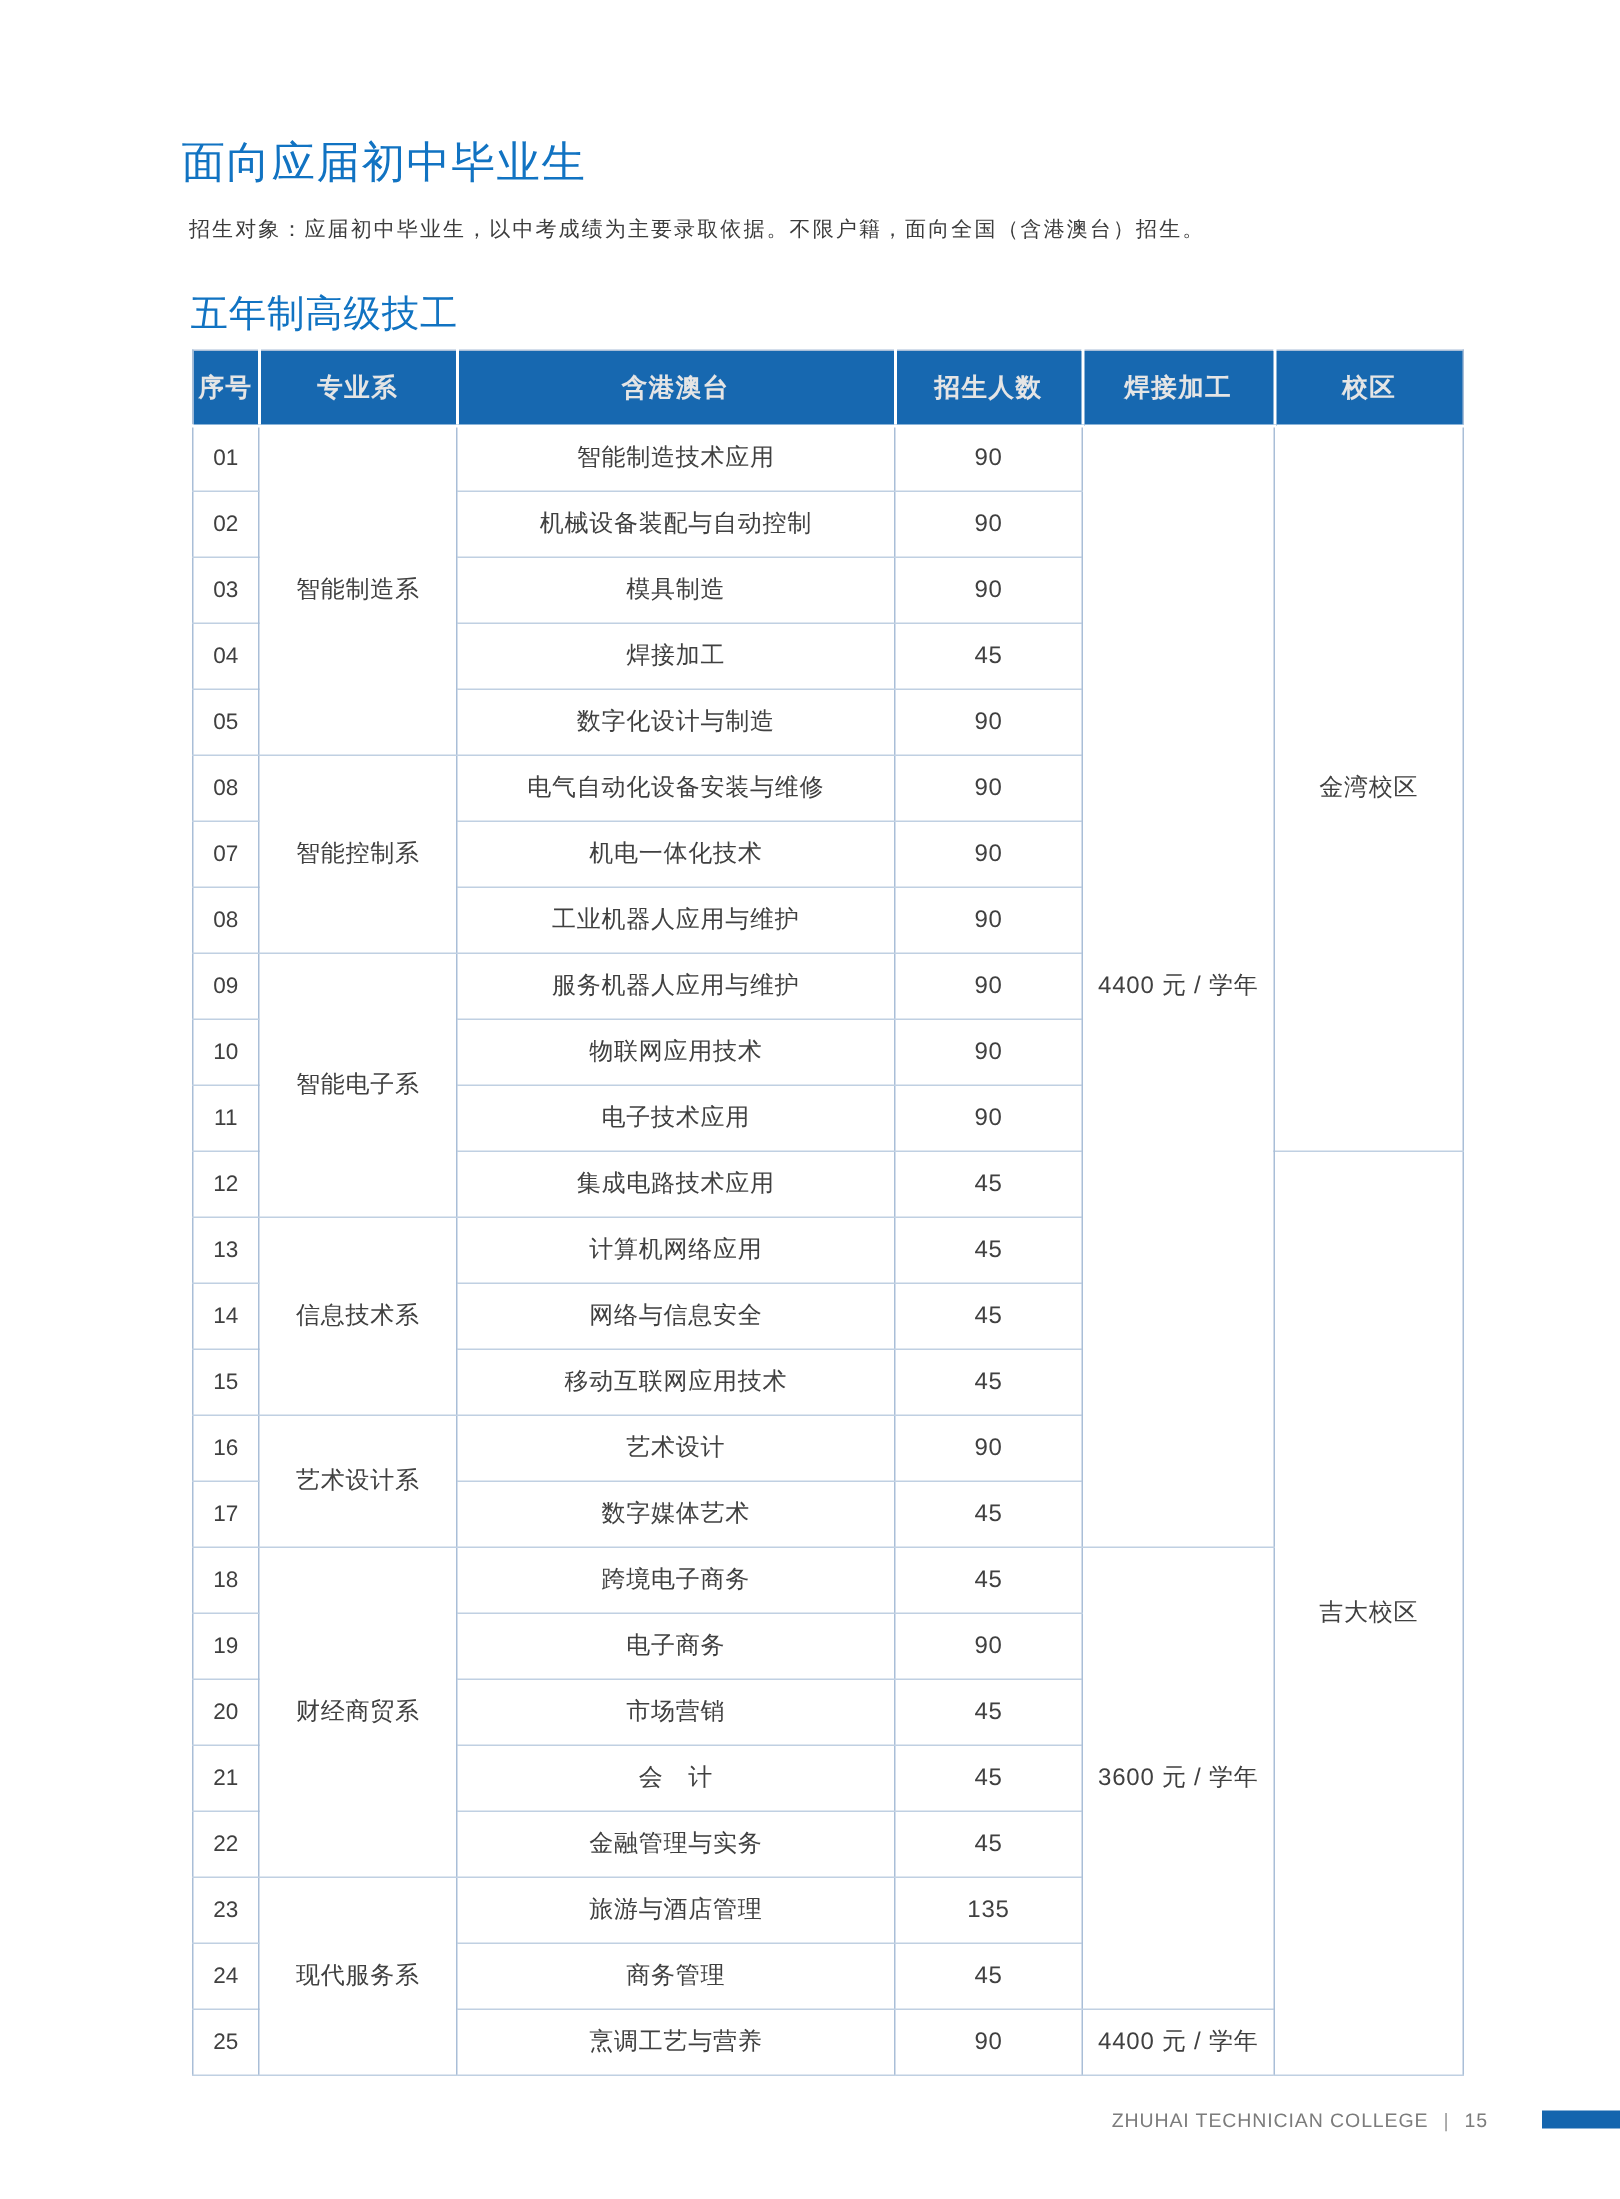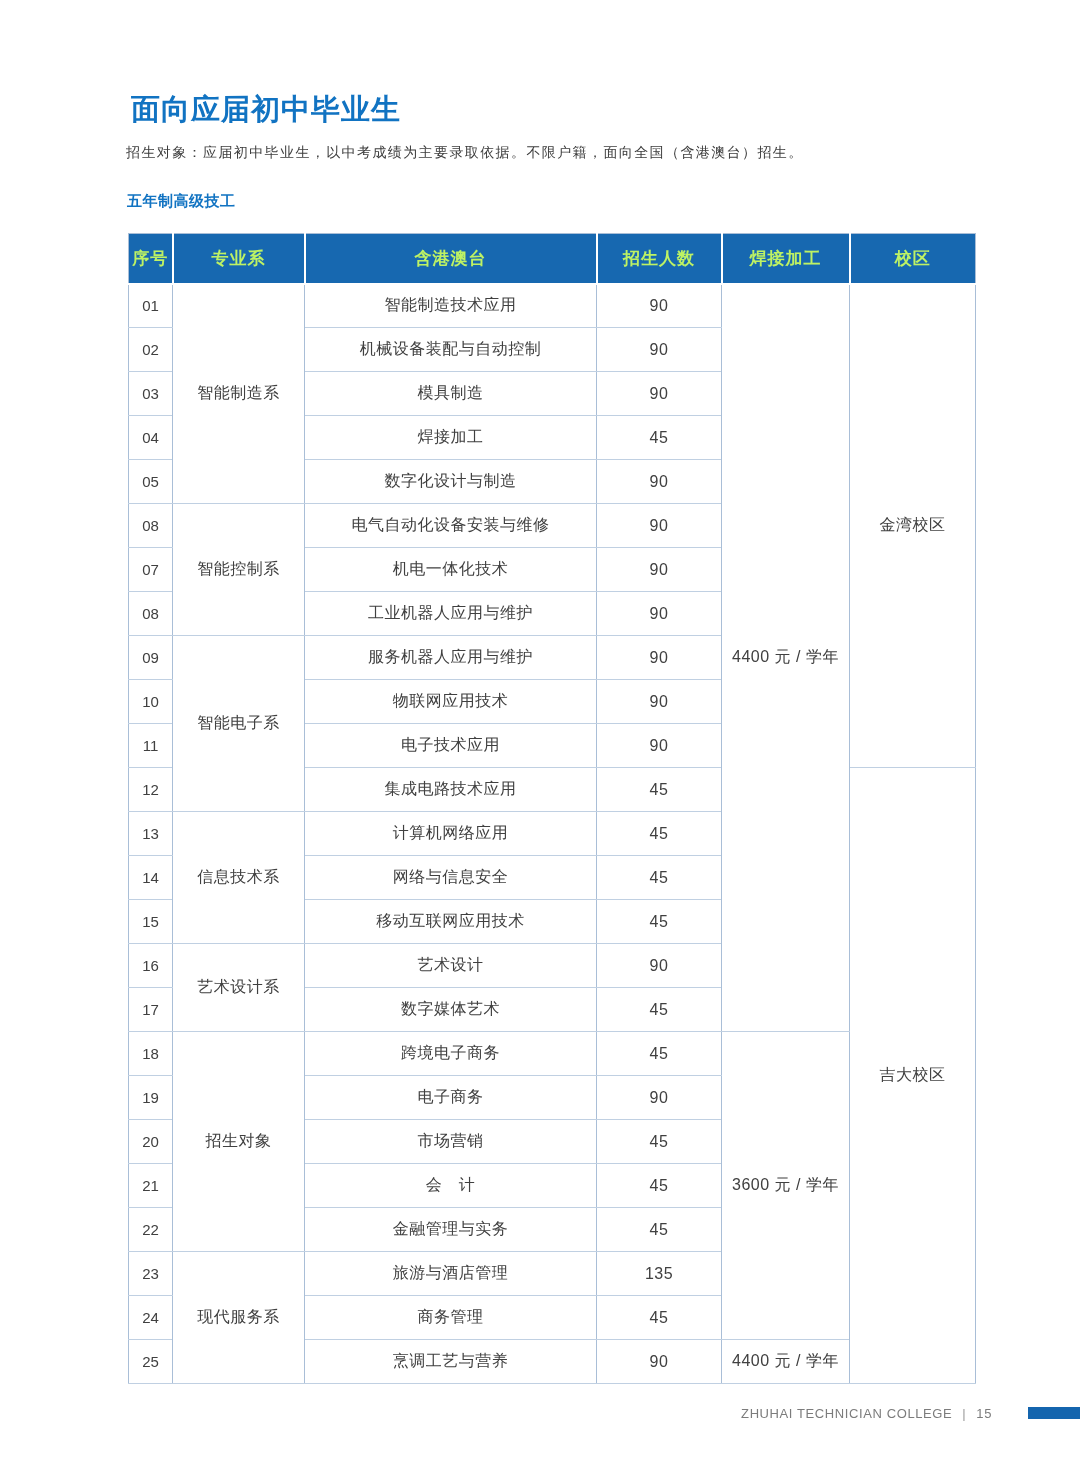--- a/index.html
+++ b/index.html
@@ -8,49 +8,49 @@
     width: 1080px; height: 1466px;
     background: #ffffff;
     position: relative;
     overflow: hidden;
     font-family: "Liberation Sans", "DejaVu Sans", sans-serif;
     --accent-blue: #1173c2;
     --table-header-bg: #1768b0;
     --footer-bar: #1465ae;
   }
   .page-title {
-    position: absolute; left: 131px; top: 92px;
-    font-size: 29px; font-weight: 700;
+    position: absolute; left: 121px; top: 92px;
+    font-size: 29px; font-weight: 400;
     color: var(--accent-blue);
     letter-spacing: 1px;
     line-height: 1.2;
   }
   .intro-text {
     position: absolute; left: 126px; top: 143px;
     font-size: 14px; color: #3c3c3c;
     letter-spacing: 1.4px;
     line-height: 1.4;
     width: 880px;
   }
   .section-title {
     position: absolute; left: 127px; top: 192px;
-    font-size: 15px; font-weight: 700;
+    font-size: 25px; font-weight: 400;
     color: var(--accent-blue);
     letter-spacing: 0.5px;
   }
   table.program-table {
     position: absolute; left: 128px; top: 233px;
     width: 847px;
     border-collapse: collapse;
     table-layout: fixed;
     border: 1px solid #a9bed7;
   }
   table.program-table thead th {
     background: var(--table-header-bg);
-    color: #bef264;
+    color: #e5e5e5;
     font-size: 17px; font-weight: 700;
     height: 50px;
     text-align: center;
     vertical-align: middle;
     border-left: 2px solid #ffffff;
     border-bottom: 2px solid #ffffff;
     letter-spacing: 1px;
     padding: 0;
   }
   table.program-table thead th:first-child { border-left: 0; }
@@ -202,21 +202,21 @@
         <td class="col-major">艺术设计</td>
         <td class="col-count">90</td>
       </tr>
       <tr>
         <td class="col-no">17</td>
         <td class="col-major">数字媒体艺术</td>
         <td class="col-count">45</td>
       </tr>
       <tr>
         <td class="col-no">18</td>
-        <td class="col-dept" rowspan="5">招生对象</td>
+        <td class="col-dept" rowspan="5">财经商贸系</td>
         <td class="col-major">跨境电子商务</td>
         <td class="col-count">45</td>
         <td class="col-fee" rowspan="7">3600 元 / 学年</td>
       </tr>
       <tr>
         <td class="col-no">19</td>
         <td class="col-major">电子商务</td>
         <td class="col-count">90</td>
       </tr>
       <tr>

